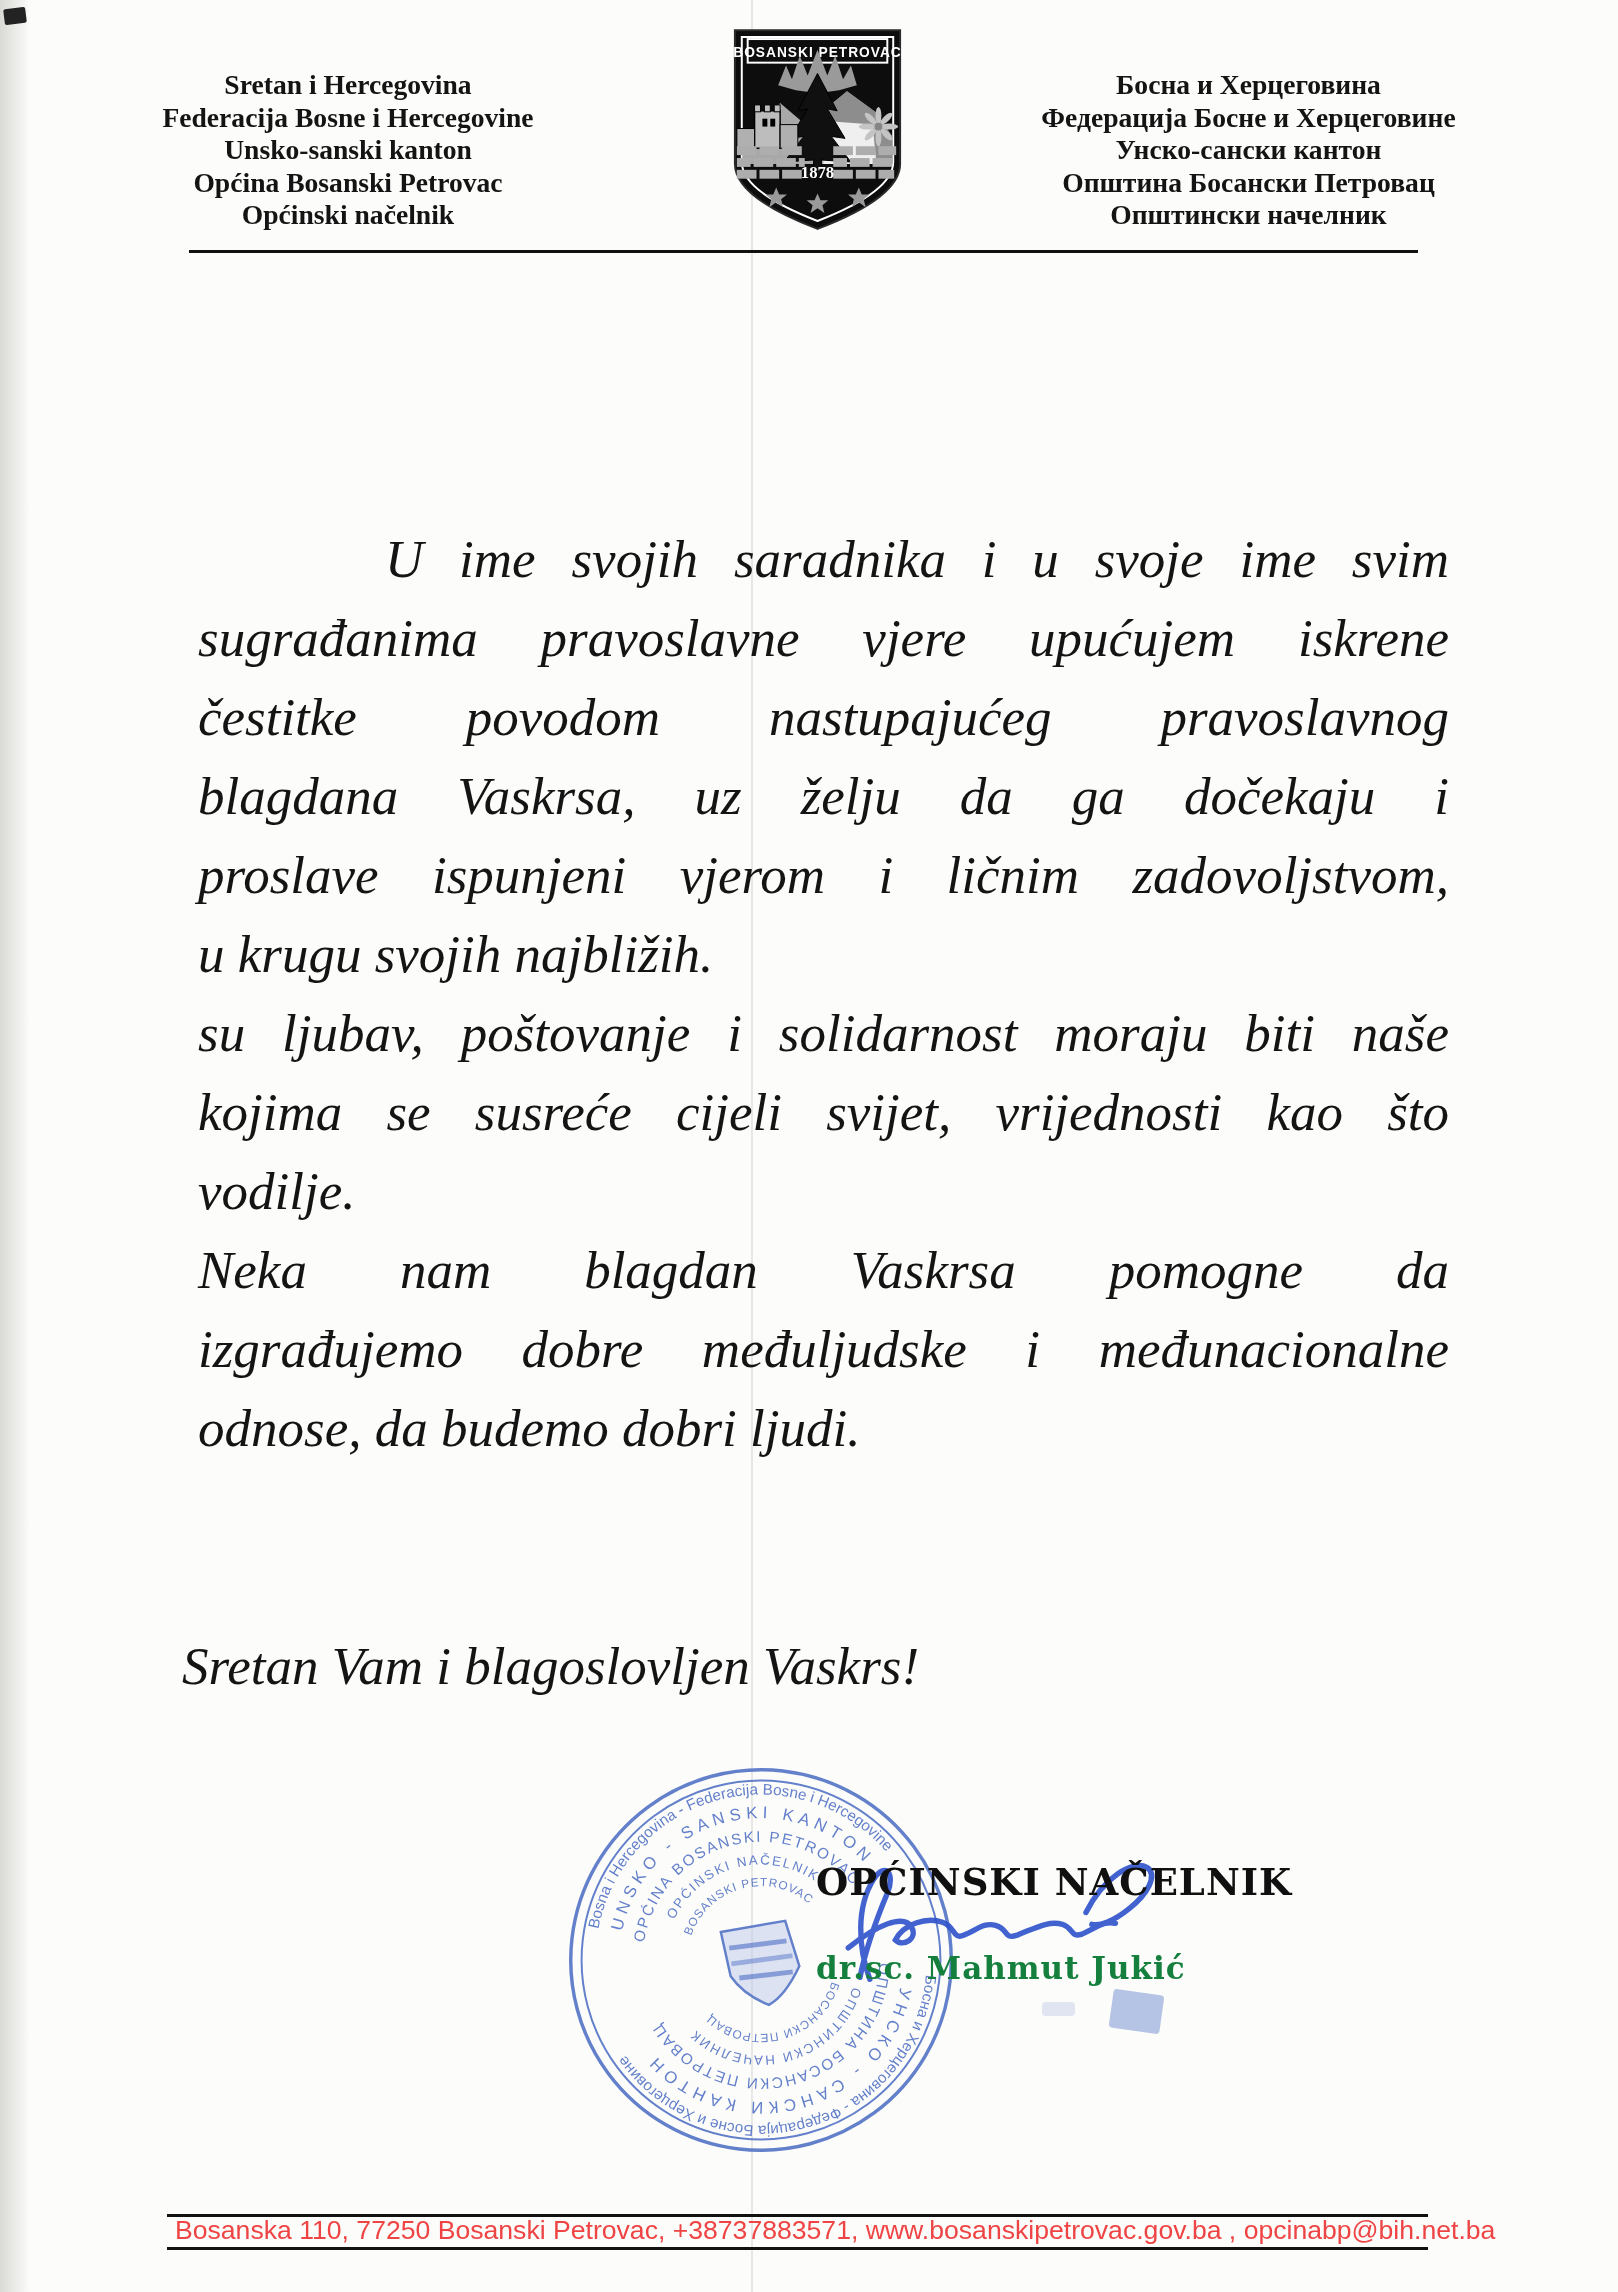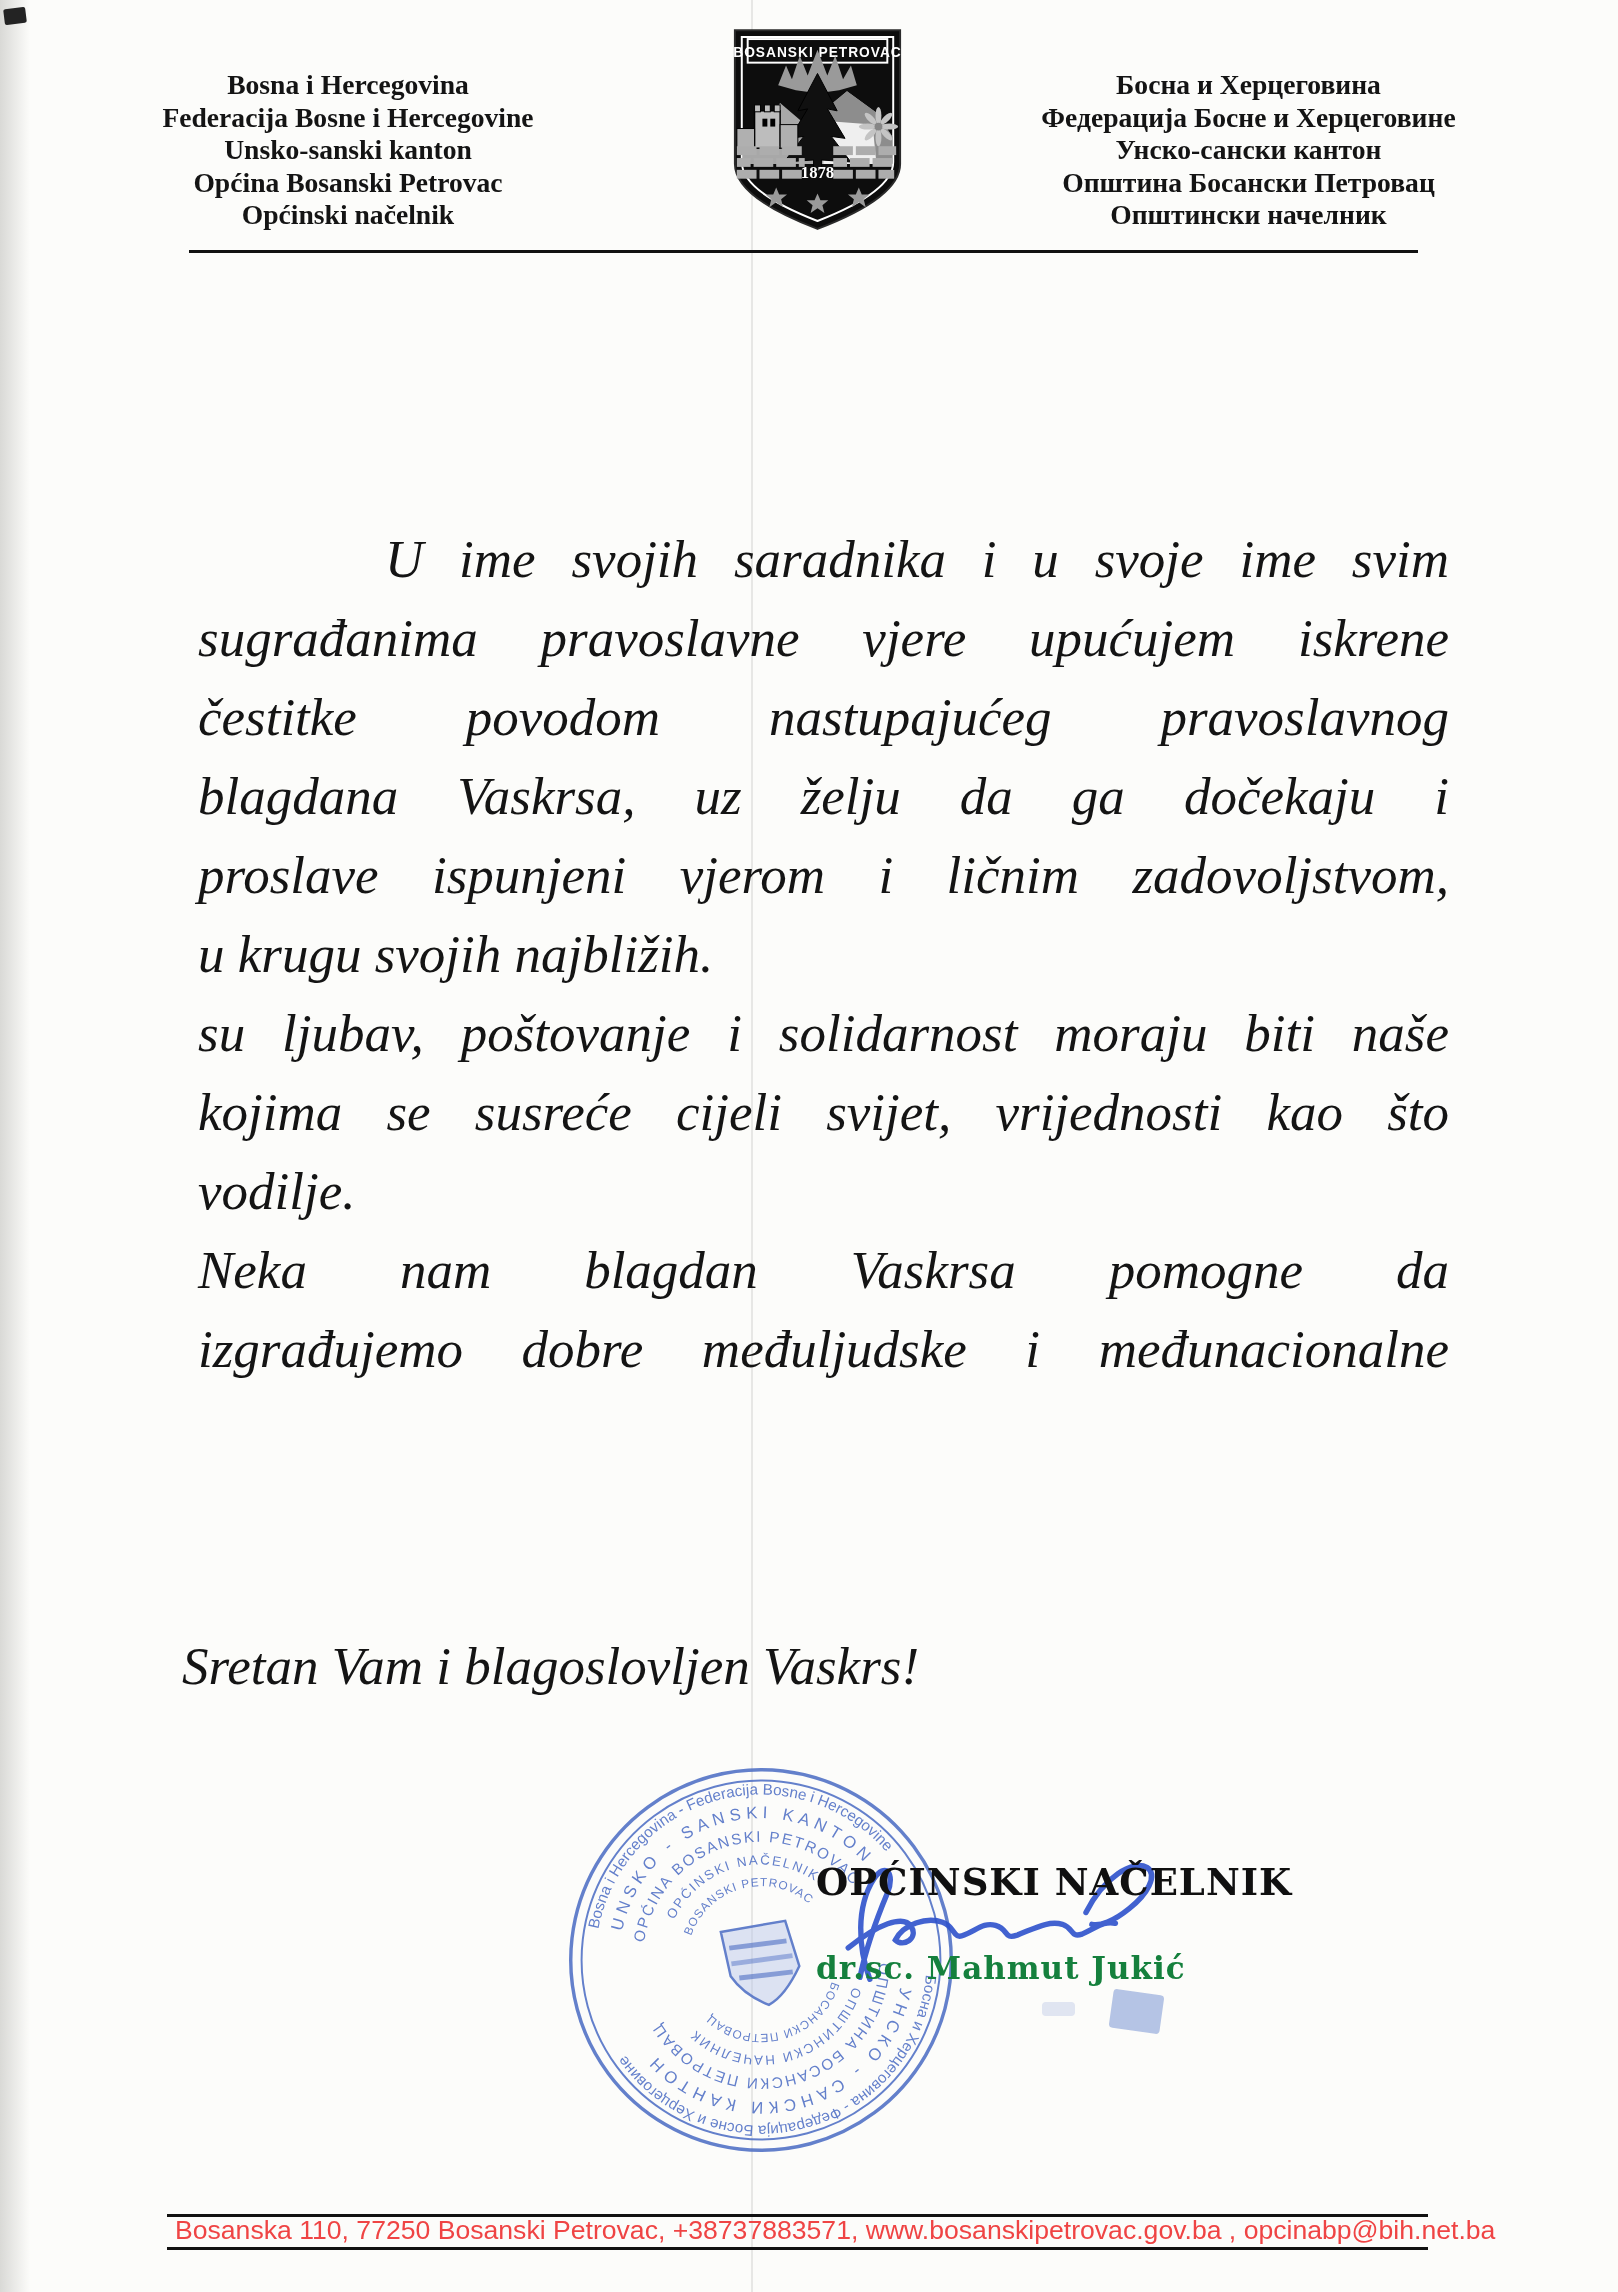--- a/index.html
+++ b/index.html
@@ -49,21 +49,21 @@
 </head>
 <body>
 
 <div class="page">
 
   <div class="edge-shade"></div>
   <div class="scan-vline"></div>
   <div class="scan-mark"></div>
 
   <div class="hdr-block hdr-left">
-    <div>Bosna i Hercegovina</div>
+    <div>Sretan i Hercegovina</div>
     <div>Federacija Bosne i Hercegovine</div>
     <div>Unsko-sanski kanton</div>
     <div>Općina Bosanski Petrovac</div>
     <div>Općinski načelnik</div>
   </div>
 
   <svg class="emblem" width="177" height="205" viewBox="0 0 180 208">
     <path d="M6,2 L174,2 L174,138 Q174,172 90,204 Q6,172 6,138 Z" fill="#0d0d0d" stroke="#2b2b2b" stroke-width="2"></path>
     <path d="M13,9 L167,9 L167,136 Q167,166 90,196 Q13,166 13,136 Z" fill="none" stroke="#ffffff" stroke-width="2"></path>
     <rect x="19" y="11" width="142" height="24" fill="#0d0d0d" stroke="#ffffff" stroke-width="2"></rect>
@@ -147,20 +147,21 @@
     <div class="bline j">sugrađanima pravoslavne vjere upućujem iskrene</div>
     <div class="bline j">čestitke povodom nastupajućeg pravoslavnog</div>
     <div class="bline j">blagdana Vaskrsa, uz želju da ga dočekaju i</div>
     <div class="bline j">proslave ispunjeni vjerom i ličnim zadovoljstvom,</div>
     <div class="bline">u krugu svojih najbližih.</div>
     <div class="bline j">su ljubav, poštovanje i solidarnost moraju biti naše</div>
     <div class="bline j">kojima se susreće cijeli svijet, vrijednosti kao što</div>
     <div class="bline">vodilje.</div>
     <div class="bline j">Neka nam blagdan Vaskrsa pomogne da</div>
     <div class="bline j">izgrađujemo dobre međuljudske i međunacionalne</div>
+    <div class="bline">odnose, da budemo dobri ljudi.</div>
   </div>
 
   <div class="greeting">Sretan Vam i blagoslovljen Vaskrs!</div>
 
   <svg class="stamp" width="414" height="414" viewBox="0 0 420 420">
     <defs>
       <path id="r1" d="M42,210 a168,168 0 1,1 0,0.2"></path>
       <path id="r2" d="M66,210 a144,144 0 1,1 0,0.2"></path>
       <path id="r3" d="M90,210 a120,120 0 1,1 0,0.2"></path>
       <path id="r4" d="M113,210 a97,97 0 1,1 0,0.2"></path>

